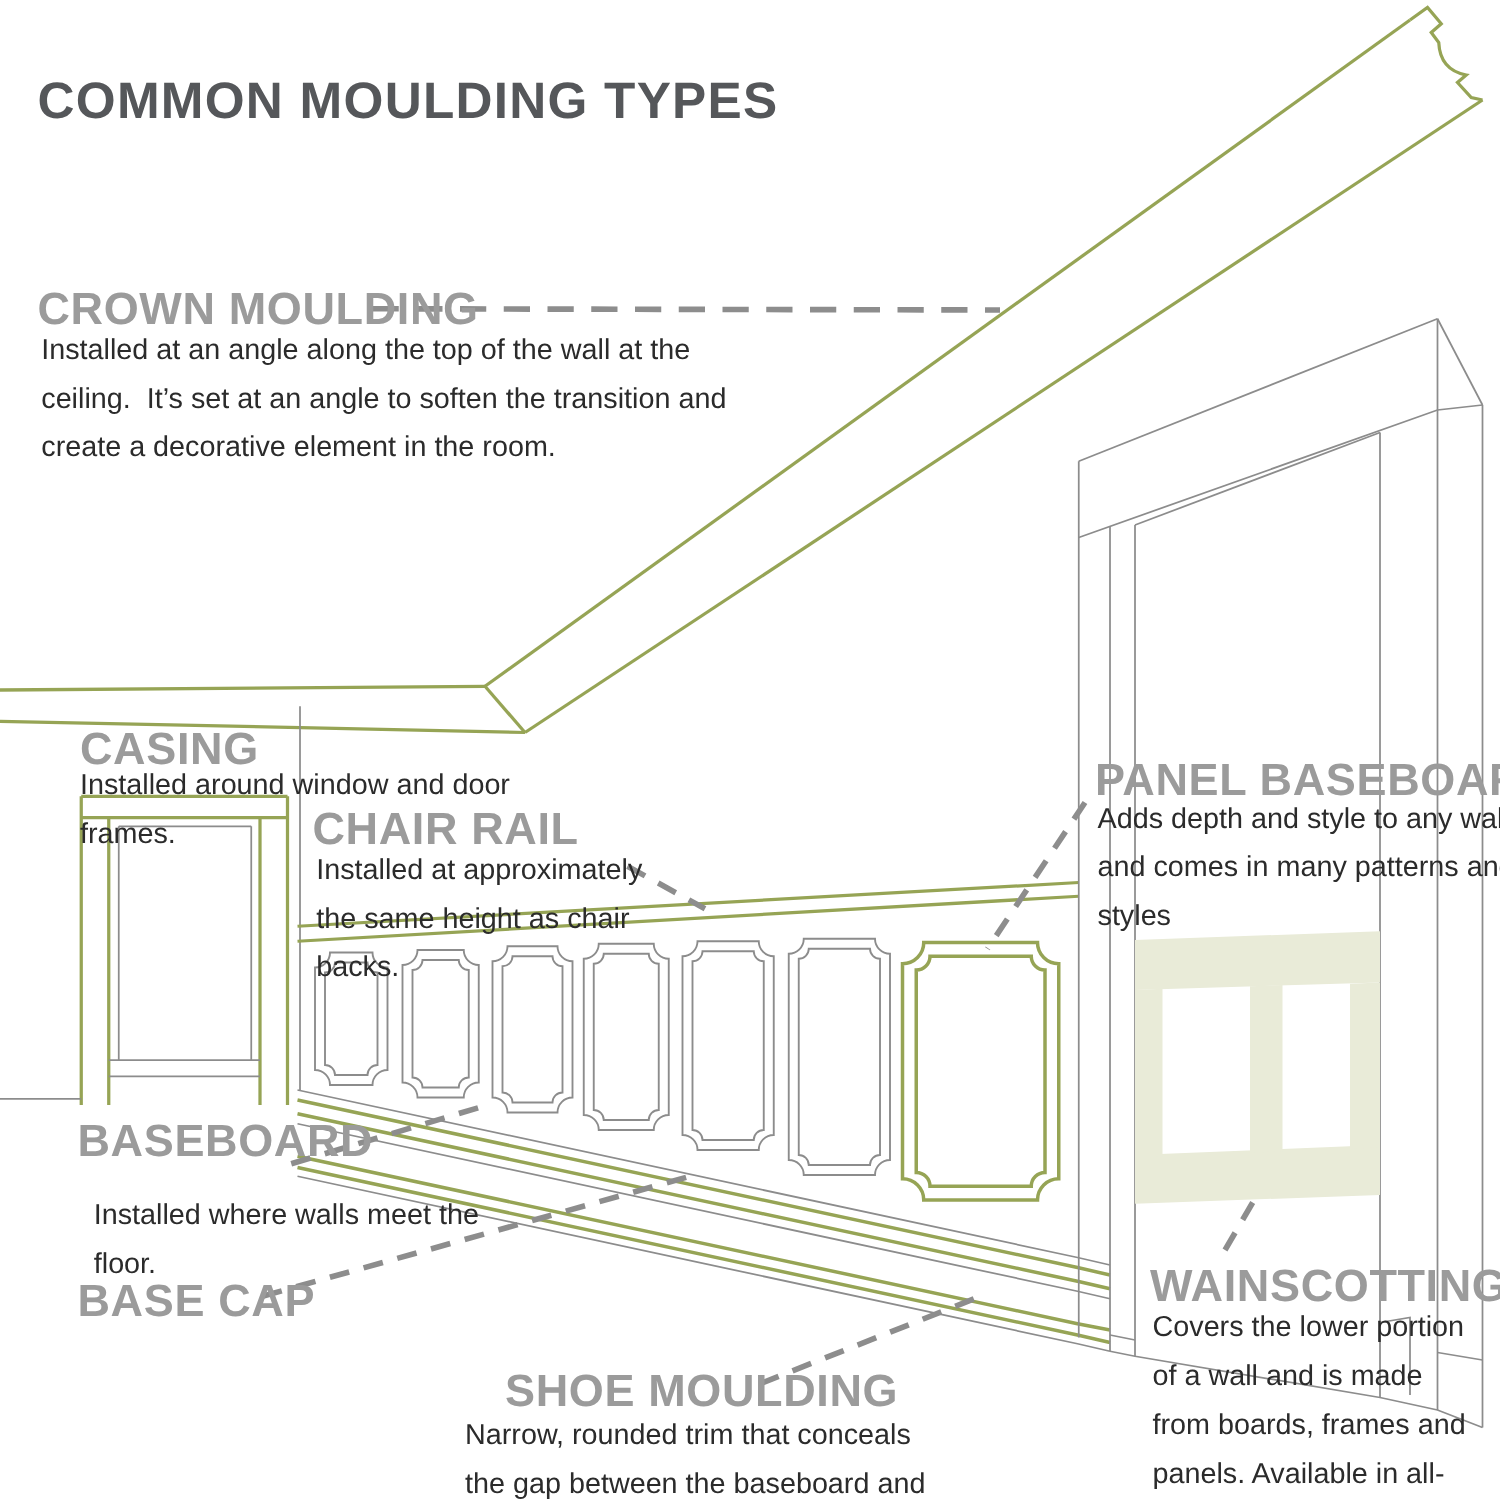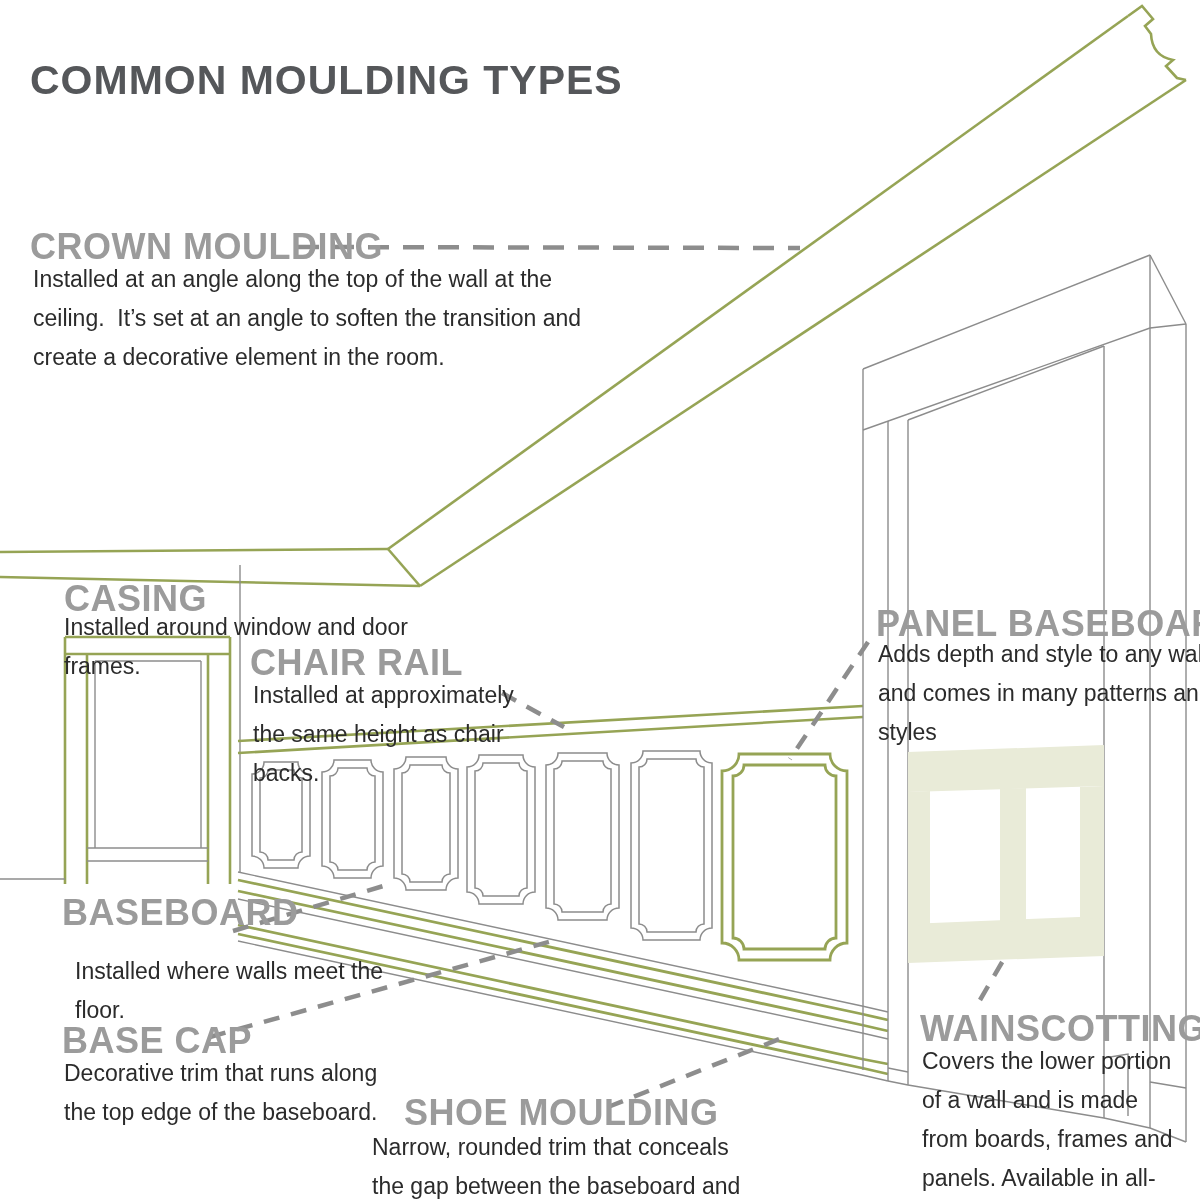--- a/index.html
+++ b/index.html
@@ -134,21 +134,20 @@
   <div class="txt sec-h" style="left:250px;top:642px;">CHAIR RAIL</div>
   <div class="txt sec-b" style="left:253px;top:676px;width:268px;">Installed at approximately the same height as chair backs.</div>
 
   <div class="txt sec-h" style="left:876px;top:603px;">PANEL BASEBOARD</div>
   <div class="txt sec-b" style="left:878px;top:635px;width:342px;">Adds depth and style to any wall and comes in many patterns and styles</div>
 
   <div class="txt sec-h" style="left:62px;top:892px;">BASEBOARD</div>
   <div class="txt sec-b" style="left:62px;top:952px;width:360px;margin-left:13px;">Installed where walls meet the floor.</div>
 
   <div class="txt sec-h" style="left:62px;top:1020px;text-align:center;">BASE CAP</div>
-  <div class="txt sec-b" style="left:64px;top:1054px;width:326px;">Decorative trim that runs along the top edge of the baseboard.</div>
 
   <div class="txt sec-h" style="left:372px;top:1092px;margin-left:32px;">SHOE MOULDING</div>
   <div class="txt sec-h" style="left:920px;top:1008px;">WAINSCOTTING</div>
 
   <div class="txt sec-b" style="left:372px;top:1128px;width:392px;">Narrow, rounded trim that conceals the gap between the baseboard and the floor.</div>
   <div class="txt sec-b" style="left:922px;top:1042px;width:252px;">Covers the lower portion of a wall and is made from boards, frames and panels. Available in all-in-one pieces as well.</div>
 
 </div>
 
 </body></html>

